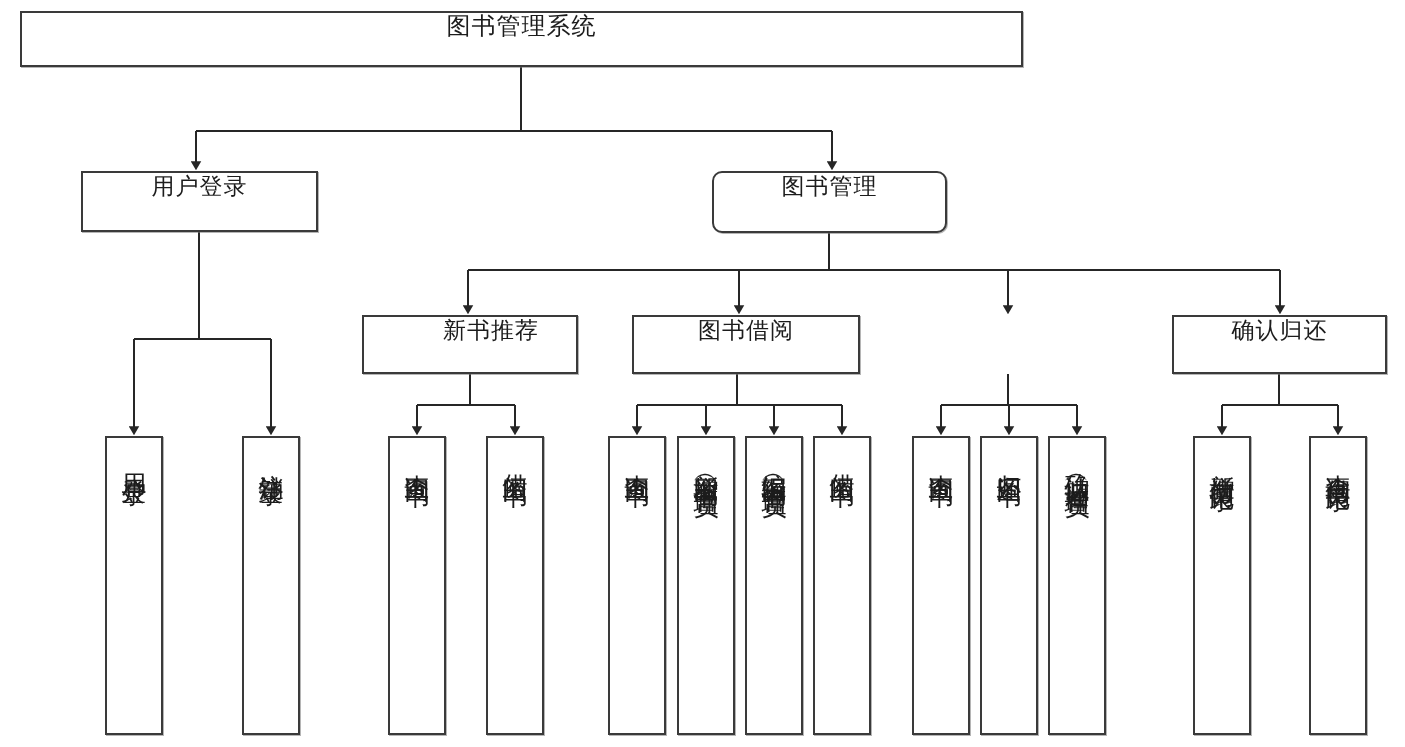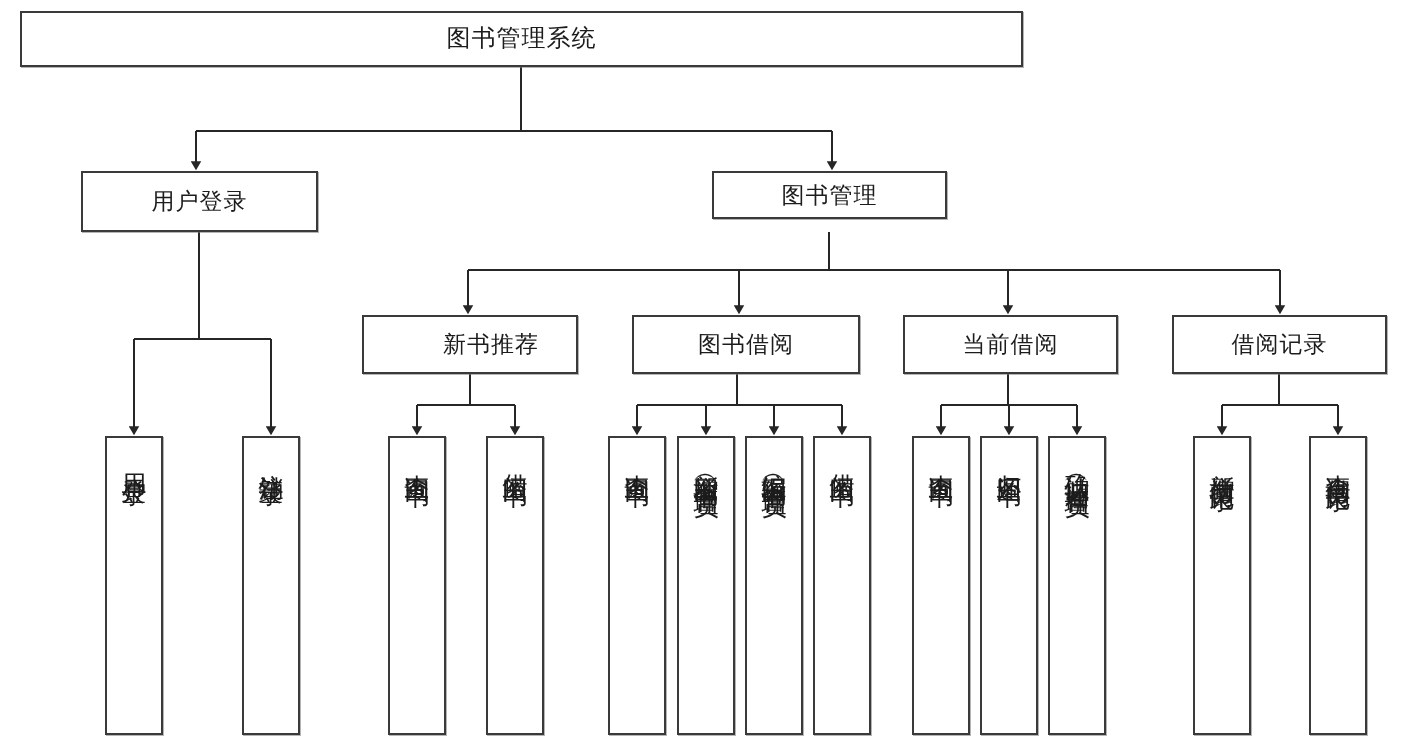--- a/index.html
+++ b/index.html
@@ -21,21 +21,21 @@
     width:1405px; height:747px;
     pointer-events:none;
   }
   
   .node{
     position:absolute;
     box-sizing:border-box;
     background:#ffffff;
     border:2px solid #3a3a3a;
     display:flex;
-    align-items:center;
+    align-items:flex-start;
     justify-content:center;
     box-shadow:1px 1px 0 rgba(120,120,120,0.55);
   }
   .node-label{
     font-size:23px;
     line-height:1.15;
     color:#1c1c1c;
     letter-spacing:1px;
     white-space:nowrap;
     text-align:center;
@@ -124,38 +124,35 @@
   </svg>
 
   <div class="node root" style="left:20px;top:11px;width:1003px;height:56px;">
     <span class="node-label">图书管理系统</span>
   </div>
 
   <div class="node" style="left:81px;top:171px;width:237px;height:61px;">
     <span class="node-label">用户登录</span>
   </div>
 
-  <div class="node" style="left:712px;top:171px;width:235px;height:48px;">
+  <div class="node" style="left:712px;top:171px;width:235px;height:62px;border-radius:10px;">
     <span class="node-label">图书管理</span>
   </div>
 
   <div class="node" style="left:362px;top:315px;width:216px;height:59px;padding-left:42px;">
     <span class="node-label">新书推荐</span>
   </div>
 
   <div class="node" style="left:632px;top:315px;width:228px;height:59px;">
     <span class="node-label">图书借阅</span>
   </div>
 
-  <div class="node" style="left:903px;top:315px;width:215px;height:59px;">
-    <span class="node-label">当前借阅</span>
-  </div>
 
   <div class="node" style="left:1172px;top:315px;width:215px;height:59px;">
-    <span class="node-label">借阅记录</span>
+    <span class="node-label">确认归还</span>
   </div>
 
   <div class="node leaf" style="left:105px;top:436px;width:58px;height:299px;">
     <span class="node-label">用户登录</span>
   </div>
   <div class="node leaf" style="left:242px;top:436px;width:58px;height:299px;">
     <span class="node-label">注销登录</span>
   </div>
 
   <div class="node leaf" style="left:388px;top:436px;width:58px;height:299px;">

